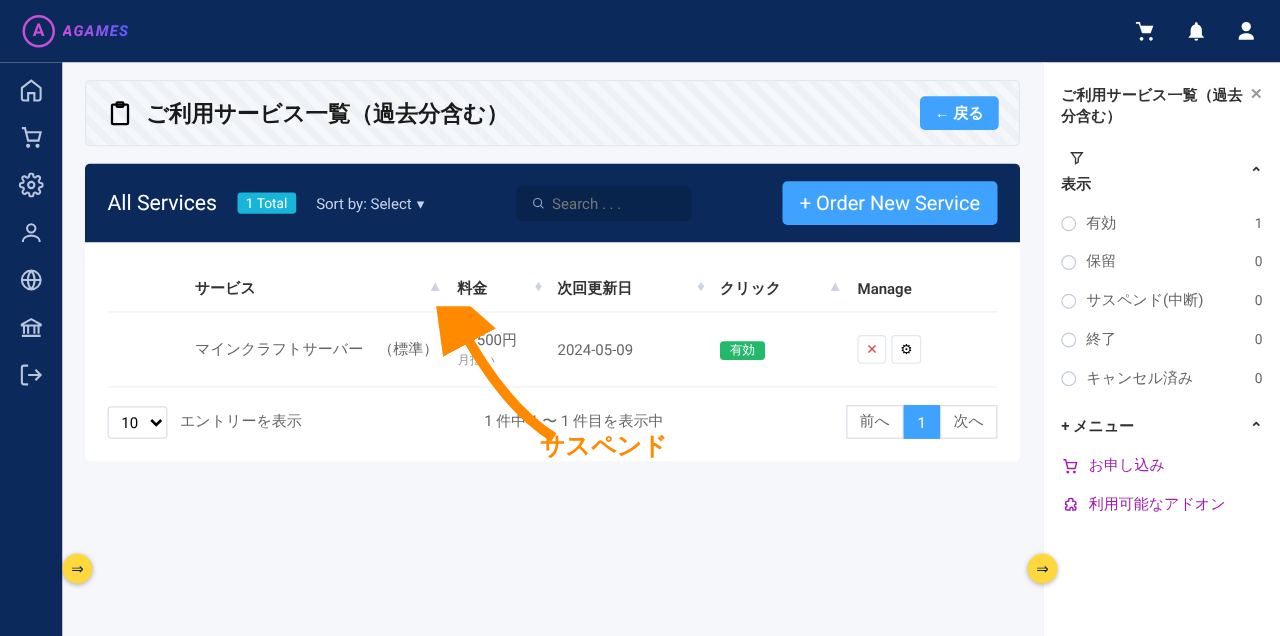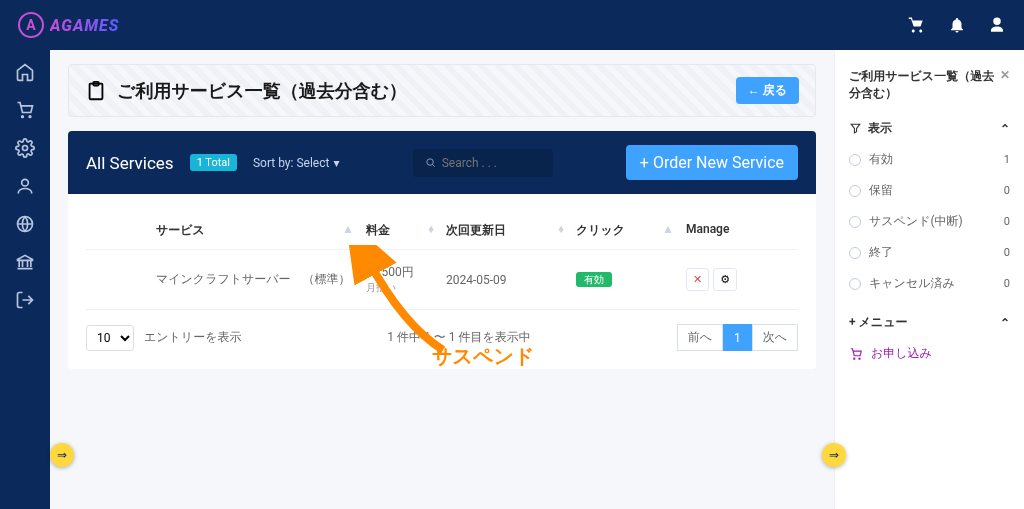--- a/index.html
+++ b/index.html
@@ -1,20 +1,20 @@
 <!DOCTYPE html>
 <html><head>
 <meta charset="utf-8">
 <style>
 * { margin:0; padding:0; box-sizing:border-box; font-family:-apple-system,BlinkMacSystemFont,"Segoe UI",Roboto,sans-serif; }
 body { background:#fff; overflow:hidden; width:1024px; height:509px; position:relative; }
 .topbar { height:50px; background:#0b2a5b; display:flex; align-items:center; justify-content:space-between; padding:0 18px; }
 .logo { display:flex; align-items:center; gap:6px; }
 .logo-icon { width:26px; height:26px; border:2px solid #c94fd6; border-radius:50%; display:flex; align-items:center; justify-content:center; color:#c94fd6; font-weight:bold; font-size:14px; }
-.logo-text { background:linear-gradient(90deg,#c94fd6,#5b5bff); -webkit-background-clip:text; -webkit-text-fill-color:transparent; font-weight:800; font-style:italic; letter-spacing:1px; font-size:16px; }
+.logo-text { background:linear-gradient(90deg,#c94fd6,#5b5bff); -webkit-background-clip:text; -webkit-text-fill-color:transparent; font-weight:800; font-style:italic; letter-spacing:1px; font-size:12px; }
 .topbar-icons { display:flex; gap:22px; color:#fff; }
 .topbar-icons svg { width:18px; height:18px; cursor:pointer; }
 .layout { display:flex; height:calc(509px - 50px); }
 .sidenav { width:50px; background:#0b2a5b; display:flex; flex-direction:column; align-items:center; padding-top:12px; gap:18px; }
 .sidenav svg { width:20px; height:20px; color:#b8c5dd; cursor:pointer; }
 .main { flex:1; background:#f5f7fa; overflow:auto; padding:0 0 20px 0; position:relative; }
 .page-header { background:repeating-linear-gradient(45deg,#eef1f6,#eef1f6 6px,#f5f7fa 6px,#f5f7fa 12px); border:1px solid #e3e7ef; border-radius:4px; margin:14px 18px 0 18px; padding:12px 16px; display:flex; align-items:center; justify-content:space-between; }
 .page-header-left { display:flex; align-items:center; gap:10px; }
 .page-header-left svg { width:22px; height:22px; }
 .page-title { font-size:18px; font-weight:700; color:#1a1a1a; }
@@ -22,21 +22,21 @@
 .dark-bar { background:#0b2a5b; margin:14px 18px 0 18px; border-radius:4px 4px 0 0; padding:14px 18px; display:flex; align-items:center; gap:16px; }
 .dark-title { color:#fff; font-size:17px; font-weight:400; }
 .badge-total { background:#18b4d9; color:#fff; font-size:11px; padding:2px 7px; border-radius:3px; }
 .sortby { color:#c6d2ea; font-size:12px; display:flex; align-items:center; gap:4px; }
 .search-wrap { flex:1; display:flex; justify-content:center; }
 .search-box { background:#08234c; border-radius:4px; display:flex; align-items:center; padding:7px 12px; width:140px; gap:6px; }
 .search-box svg { width:13px; height:13px; color:#8fa3c9; }
 .search-box input { background:transparent; border:none; outline:none; color:#8fa3c9; font-size:12px; width:100%; }
 .btn-order { background:#3fa2ff; color:#fff; border:none; border-radius:4px; padding:8px 14px; font-size:16px; cursor:pointer; }
 .table-wrap { background:#fff; margin:0 18px; padding:18px; border-radius:0 0 4px 4px; }
-.table-head { display:flex; padding:10px 0; border-bottom:1px solid #eef1f6; font-size:12px; font-weight:600; color:#333; }
+.table-head { display:flex; padding:10px 0; border-bottom:1px solid #eef1f6; font-size:12px; font-weight:600; color:#333;align-items:center; }
 .col-service{flex:0 0 280px;padding-left:70px;} .col-price{flex:0 0 80px;} .col-date{flex:0 0 130px;} .col-status{flex:0 0 110px;} .col-manage{flex:0 0 80px;text-align:left;}
 .sort-icon { color:#ccd4e3; margin-left:auto; margin-right:12px; }
 .row { display:flex; align-items:center; padding:14px 0; border-bottom:1px solid #eef1f6; font-size:12px; color:#666; cursor:pointer; }
 .price-sub { font-size:10px; color:#999; }
 .status-badge { background:#22b96b; color:#fff; font-size:10px; padding:2px 8px; border-radius:3px; }
 .manage-btns { display:flex; gap:4px; }
 .icon-btn { border:1px solid #e3e7ef; background:#fff; border-radius:3px; padding:4px 6px; cursor:pointer; font-size:11px; }
 .icon-btn.danger { color:#d94b4b; }
 .table-foot { display:flex; align-items:center; justify-content:space-between; margin-top:14px; font-size:12px; color:#666; }
 .entries-select { border:1px solid #d9dfe9; border-radius:3px; padding:4px 6px; font-size:12px; background:#fff; }
@@ -196,21 +196,21 @@
     </svg>
     <div class="annotation-text">サスペンド</div>
   </div>
 
   <div class="rightpanel">
     <div class="rp-title">
       <span>ご利用サービス一覧（過去分含む）</span>
       <span class="rp-close">✕</span>
     </div>
     <div class="rp-section">
-      <span style="display:flex;align-items:center;gap:6px;">
+      <span style="display:flex;align-items:center;gap:6px;flex-direction:column;">
         <svg width="13" height="13" viewBox="0 0 24 24" fill="none" stroke="currentColor" stroke-width="2">
             <path d="M4 4h16l-6 8v6l-4 2v-8z"></path>
           </svg>
         <span>表示</span>
       </span>
       <span>⌃</span>
     </div>
     <div class="rp-filter-item">
         <span class="radio">
           <span class="radio-circle"></span>
@@ -252,17 +252,23 @@
       <span>⌃</span>
     </div>
     <div class="rp-menu-item">
       <svg viewBox="0 0 24 24" fill="none" stroke="currentColor" stroke-width="2">
           <circle cx="9" cy="20" r="1"></circle>
           <circle cx="18" cy="20" r="1"></circle>
           <path d="M3 3h3l3 12h10l2-8H7"></path>
         </svg>
       <span>お申し込み</span>
     </div>
+    <div class="rp-menu-item">
+      <svg viewBox="0 0 24 24" fill="none" stroke="currentColor" stroke-width="2">
+          <path d="M14 3a2 2 0 012 2v2h2a2 2 0 012 2v2a2 2 0 00-2 2 2 2 0 002 2v2a2 2 0 01-2 2h-2v-2a2 2 0 00-4 0v2H8a2 2 0 01-2-2v-2a2 2 0 002-2 2 2 0 00-2-2V9a2 2 0 012-2h2V5a2 2 0 012-2z"></path>
+        </svg>
+      <span>利用可能なアドオン</span>
+    </div>
   </div>
 </div>
 
 <div class="fab" style="left:50px; bottom:42px;">⇒</div>
 <div class="fab" style="left:822px; bottom:42px;">⇒</div>
 
 </body></html>

